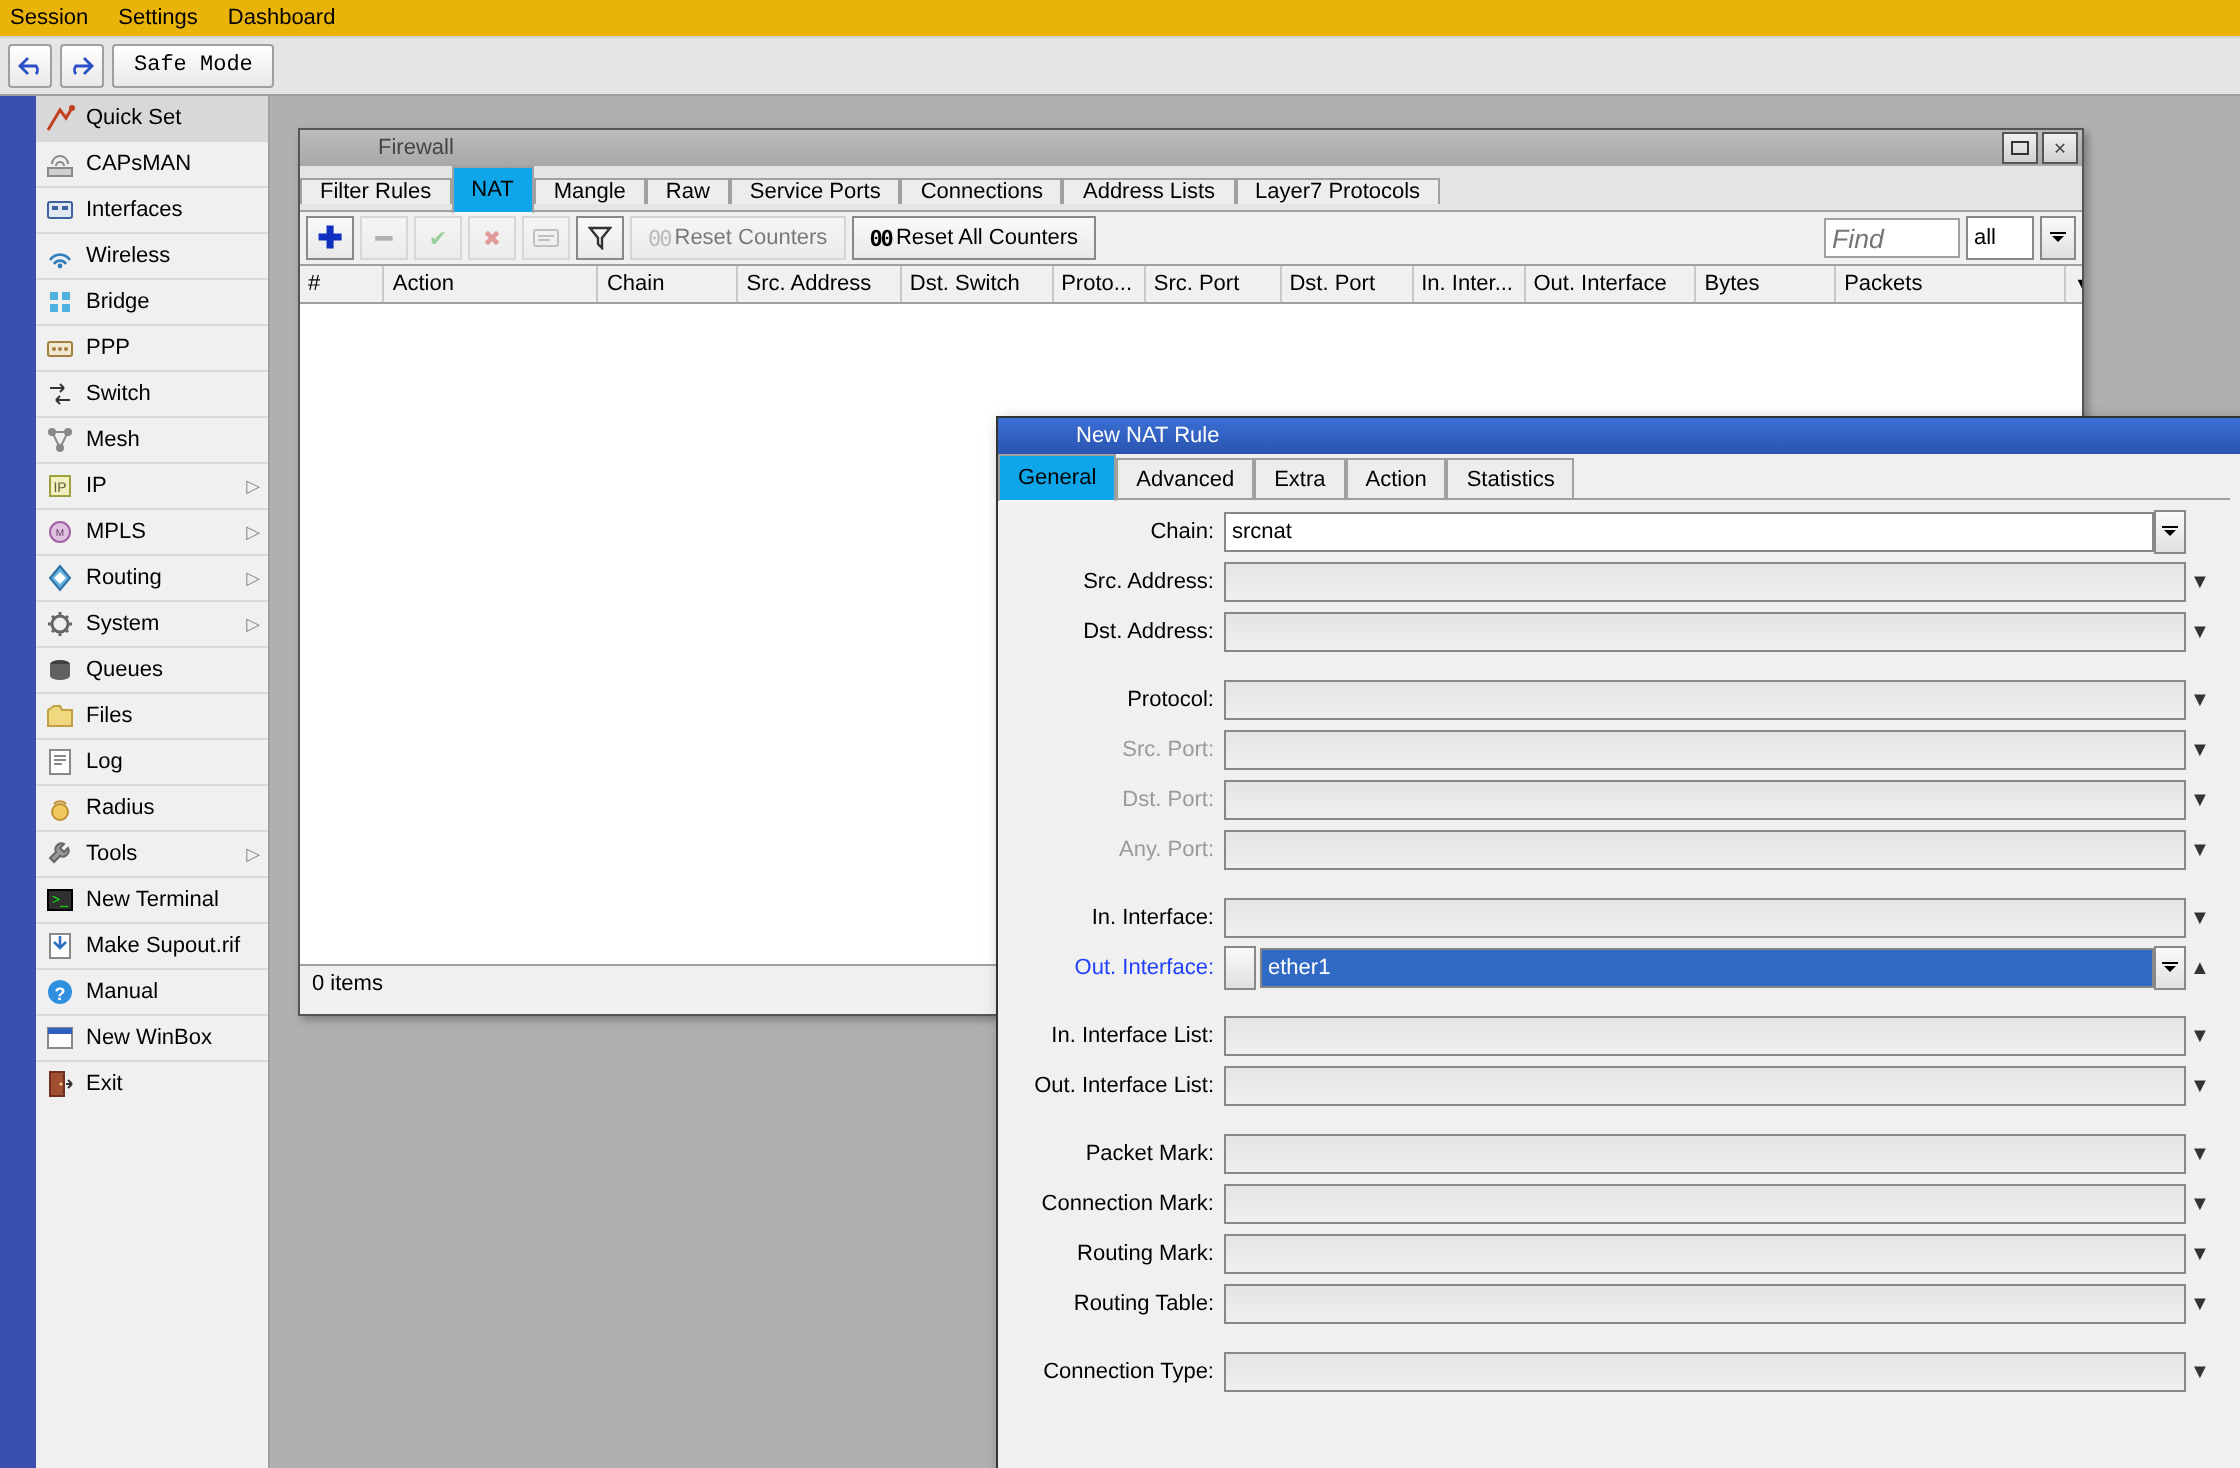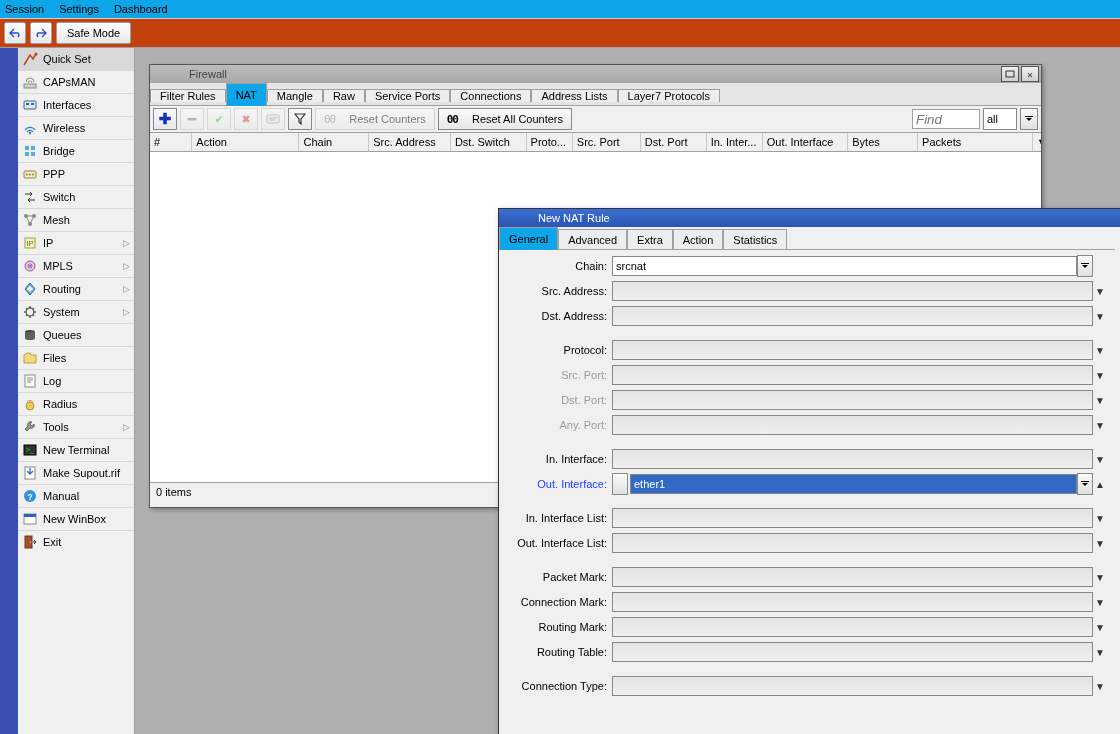--- a/index.html
+++ b/index.html
@@ -1,21 +1,21 @@
 <!DOCTYPE html>
 <html><head>
 <meta charset="utf-8">
 <style>
   html,body{margin:0;padding:0;font-family:Arial,Helvetica,sans-serif;font-size:11px;color:#000;background:#fff;-webkit-font-smoothing:none;user-select:none;}
   .app{width:1120px;height:734px;position:relative;overflow:hidden;background:#fff;}
   
-  .menubar{height:18px;background:#0ea5e9;border-bottom:1px solid #d0d0d0;padding:0 5px;display:flex;align-items:center;gap:15px;}
+  .menubar{height:18px;background:#eab308;border-bottom:1px solid #d0d0d0;padding:0 5px;display:flex;align-items:center;gap:15px;}
   .menubar span{cursor:default;}
   
-  .toolbar{height:28px;background:#c2410c;border-bottom:1px solid #a0a0a0;display:flex;align-items:center;padding:0 4px;gap:4px;}
+  .toolbar{height:28px;background:#e5e5e5;border-bottom:1px solid #a0a0a0;display:flex;align-items:center;padding:0 4px;gap:4px;font-family:Liberation Mono, monospace;}
   .tool-btn{width:20px;height:20px;border:1px solid #a0a0a0;background:linear-gradient(#fff,#e8e8e8);display:flex;align-items:center;justify-content:center;font-size:11px;cursor:default;border-radius:2px;}
   .safe-btn{height:20px;padding:0 10px;border:1px solid #a0a0a0;background:linear-gradient(#fff,#e8e8e8);display:flex;align-items:center;cursor:default;border-radius:2px;}
   
   .body{position:absolute;top:48px;left:0;right:0;bottom:0;display:flex;}
   .bluebar{width:18px;background:#3a4faf;}
   .sidebar{width:116px;background:#f0f0f0;border-right:1px solid #a0a0a0;}
   .sidebar-item{height:22px;display:flex;align-items:center;padding:0 4px;gap:5px;cursor:default;position:relative;}
   .sidebar-item.top-border{border-top:1px solid #d8d8d8;}
   .sidebar-item.sel{background:#d8d8d8;}
   .sidebar-item .icon{width:16px;height:16px;display:flex;align-items:center;justify-content:center;flex-shrink:0;}
@@ -27,21 +27,21 @@
   .win-title{height:18px;background:linear-gradient(#bcbcbc,#a8a8a8);display:flex;align-items:center;padding:0 2px 0 6px;color:#444;}
   .win-title.blue{background:linear-gradient(#3b6fd4,#2a54b0);color:#fff;}
   .win-title .ttl{flex:1;margin-left:33px;}
   .win-close,.win-min{width:16px;height:14px;border:1px solid #555;background:linear-gradient(#f0f0f0,#d0d0d0);margin-left:2px;display:flex;align-items:center;justify-content:center;font-size:10px;font-family:monospace;cursor:default;}
   .tabs{display:flex;height:22px;background:#e4e4e4;border-bottom:1px solid #a0a0a0;align-items:center;}
   .tab{padding:0 9px;display:flex;align-items:center;border:1px solid #a0a0a0;border-bottom:none;margin-right:0;background:#ededed;margin-top:2px;cursor:default;}
   .tab.active{background:#0ea5e9;border-bottom:1px solid #fcfcfc;margin-bottom:-1px;margin-top:0;height:22px;}
   .fw-toolbar{height:26px;border-bottom:1px solid #a0a0a0;display:flex;align-items:center;padding:0 3px;gap:3px;}
   .sq{width:22px;height:20px;border:1px solid #888;background:linear-gradient(#fafafa,#e8e8e8);display:flex;align-items:center;justify-content:center;cursor:default;}
   .sq.dis{opacity:.45;border-color:#bbb;}
-  .lbl-btn{height:20px;border:1px solid #888;background:linear-gradient(#fafafa,#e8e8e8);display:flex;align-items:center;padding:0 8px;gap:14px;cursor:default;}
+  .lbl-btn{height:20px;border:1px solid #888;background:linear-gradient(#fafafa,#e8e8e8);display:flex;align-items:center;padding:0 8px;gap:2px;cursor:default;}
   .lbl-btn.dis{opacity:.5;border-color:#bbb;}
   .spacer{flex:1;}
   .find-inp{width:60px;height:18px;border:1px solid #a0a0a0;padding:0 3px;font-style:italic;color:#888;background:#fff;}
   .sel-box{height:20px;border:1px solid #888;background:#fff;display:flex;align-items:center;padding:0 3px;min-width:26px;}
   .dd{width:16px;height:20px;border:1px solid #888;background:linear-gradient(#fafafa,#e0e0e0);display:flex;align-items:center;justify-content:center;font-size:9px;}
   .colhdr{display:flex;height:18px;border-bottom:1px solid #a0a0a0;background:#f0f0f0;}
   .ch{border-right:1px solid #c8c8c8;padding:0 4px;display:flex;align-items:center;overflow:hidden;white-space:nowrap;}
   .grid-body{background:#fff;height:330px;border-bottom:1px solid #a0a0a0;}
   .status{height:18px;display:flex;align-items:center;padding:0 6px;background:#f0f0f0;}
   

